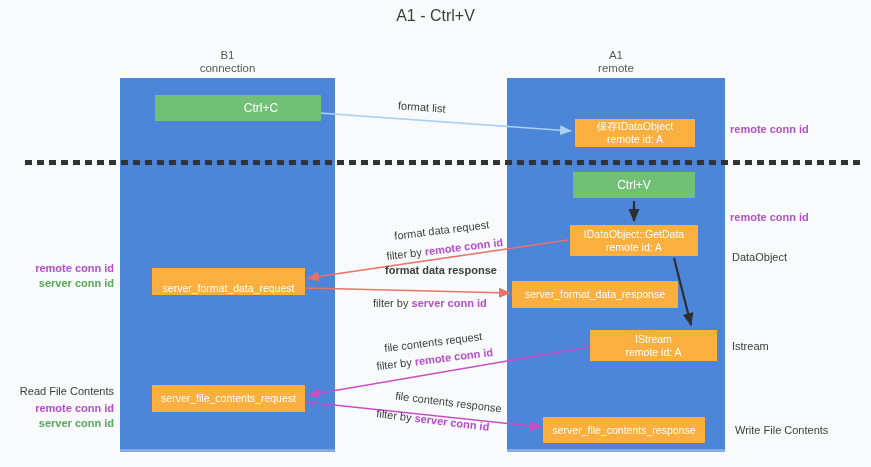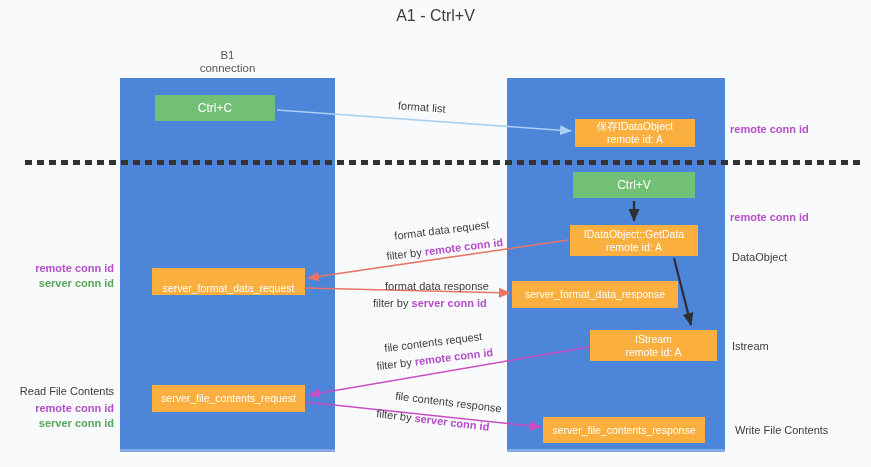--- a/index.html
+++ b/index.html
@@ -45,20 +45,24 @@
 <div class="stage">
 
   <div class="title">
     <div>A1 - Ctrl+V</div>
   </div>
 
   <div class="lane-header" style="left:120px;top:49px;width:215px;">
     <div>B1</div>
     <div>connection</div>
   </div>
+  <div class="lane-header" style="left:507px;top:49px;width:218px;">
+    <div>A1</div>
+    <div>remote</div>
+  </div>
 
   <div class="lane" style="left:120px;width:215px;"></div>
   <div class="lane" style="left:507px;width:218px;"></div>
 
   <div class="dashed"></div>
 
   <svg class="arrows" width="871" height="467">
     <defs>
       <marker id="m-blue" markerUnits="userSpaceOnUse" markerWidth="12" markerHeight="10" refX="11" refY="5" orient="auto">
           <path class="mh-blue" d="M0,0 L12,5 L0,10 Z"></path>
@@ -75,21 +79,21 @@
     </defs>
     <line class="e-blue" x1="277" y1="110" x2="571" y2="131" marker-end="url(#m-blue)"></line>
     <line class="e-black" x1="634" y1="201" x2="634" y2="221" marker-end="url(#m-black)"></line>
     <line class="e-black" x1="674" y1="258" x2="691" y2="325" marker-end="url(#m-black)"></line>
     <line class="e-salmon" x1="568" y1="240" x2="308" y2="278" marker-end="url(#m-salmon)"></line>
     <line class="e-salmon" x1="306" y1="288" x2="510" y2="293" marker-end="url(#m-salmon)"></line>
     <line class="e-magenta" x1="589" y1="347" x2="309" y2="395" marker-end="url(#m-magenta)"></line>
     <line class="e-magenta" x1="306" y1="402" x2="541" y2="427" marker-end="url(#m-magenta)"></line>
   </svg>
 
-  <div class="node green" style="left:155px;top:95px;width:120px;height:26px;">
+  <div class="node green" style="left:155px;top:95px;width:120px;height:26px;padding-left:46px;">
     <span>Ctrl+C</span>
   </div>
 
   <div class="node orange" style="left:575px;top:119px;width:120px;height:28px;">
     <div>保存IDataObject</div>
     <div>remote id: A</div>
   </div>
 
   <div class="node green" style="left:573px;top:172px;width:122px;height:26px;">
     <span>Ctrl+V</span>
@@ -126,21 +130,21 @@
   </div>
 
   <div class="edge-label" style="left:394px;top:224px;transform:rotate(-7deg);">
     <span>format data request</span>
   </div>
   <div class="edge-label" style="left:386px;top:243px;transform:rotate(-7deg);">
     <span>filter by</span>
     <span class="purple">remote conn id</span>
   </div>
 
-  <div class="edge-label" style="left:385px;top:280px;">
+  <div class="edge-label" style="left:385px;top:264px;font-weight:bold;">
     <span>format data response</span>
   </div>
   <div class="edge-label" style="left:373px;top:297px;">
     <span>filter by</span>
     <span class="purple">server conn id</span>
   </div>
 
   <div class="edge-label" style="left:384px;top:336px;transform:rotate(-7deg);">
     <span>file contents request</span>
   </div>

